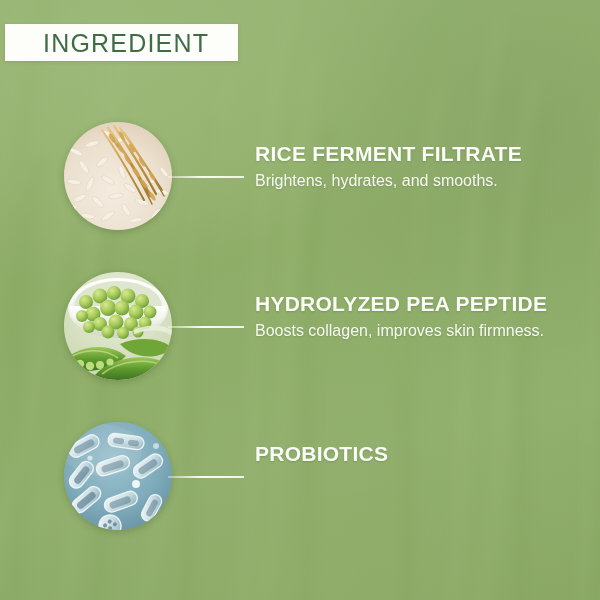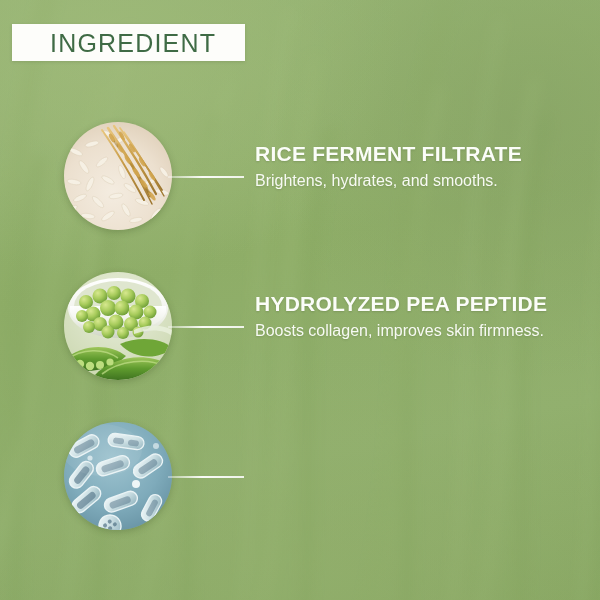--- a/index.html
+++ b/index.html
@@ -39,21 +39,21 @@
 
   .bg-veil {
     position: absolute;
     inset: 0;
     background: linear-gradient(180deg, rgba(145,175,105,0.28) 0%, rgba(140,170,100,0.10) 35%, rgba(130,162,92,0.22) 100%);
   }
 
   
   .title-banner {
     position: absolute;
-    left: 12px;
+    left: 5px;
     top: 24px;
     width: 233px;
     height: 37px;
     background: #fdfdfa;
     box-shadow: 0 1px 3px rgba(60,80,40,0.18);
   }
   .title-banner .title-text {
     position: absolute;
     left: 38px;
     top: 50%;
@@ -380,16 +380,17 @@
           </g>
           <circle cx="72" cy="62" r="4" fill="#eef6f7"></circle>
           <circle cx="26" cy="36" r="2.6" fill="#e2eef1" opacity="0.8"></circle>
           <circle cx="92" cy="24" r="3" fill="#e2eef1" opacity="0.7"></circle>
         </g>
         <ellipse cx="38" cy="28" rx="40" ry="26" fill="#ffffff" opacity="0.07"></ellipse>
       </svg>
     </div>
     <div class="connector"></div>
     <div class="text-block">
+      <p class="ing-title">PROBIOTICS</p>
     </div>
   </div>
 
 </div>
 
 </body></html>

